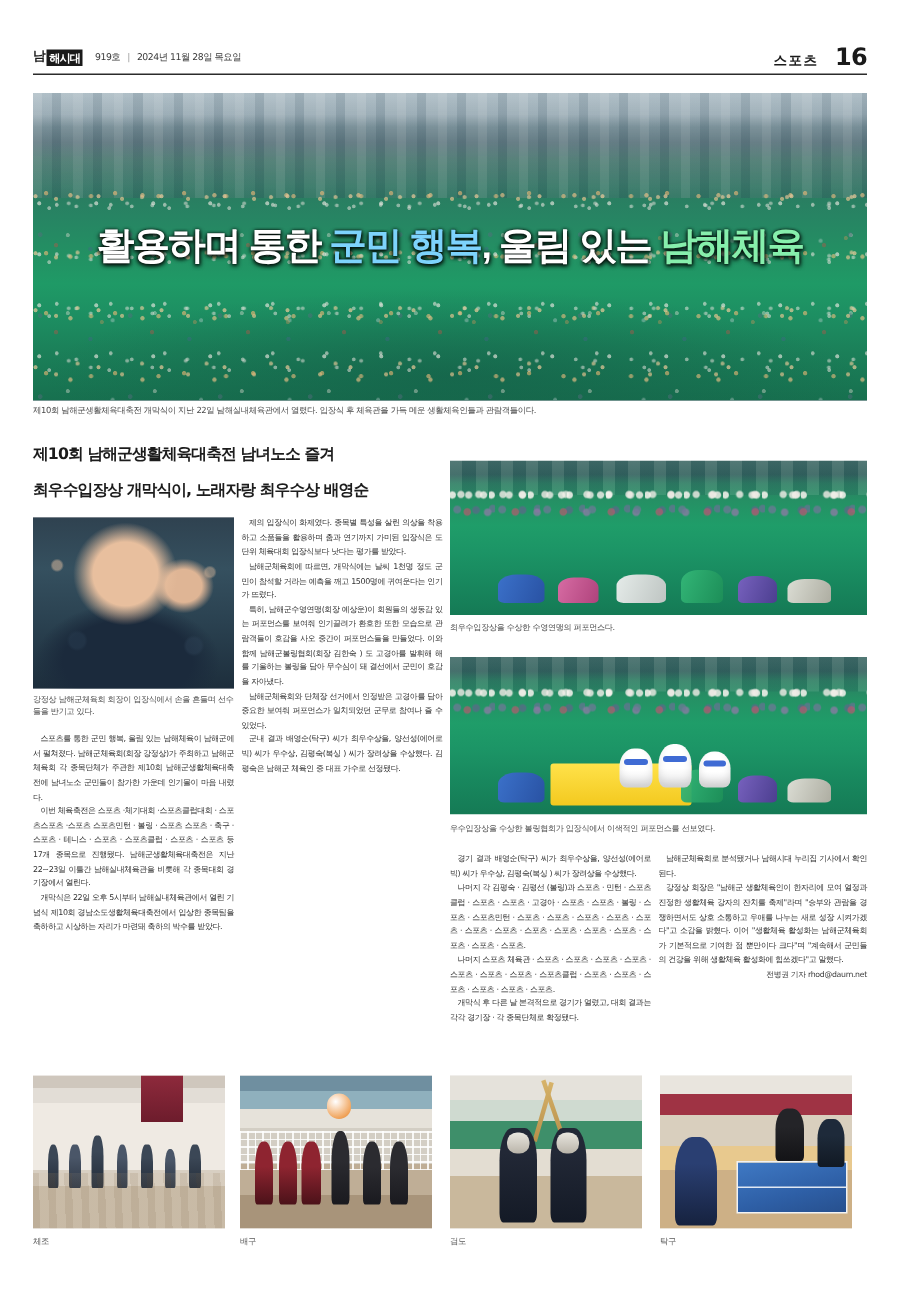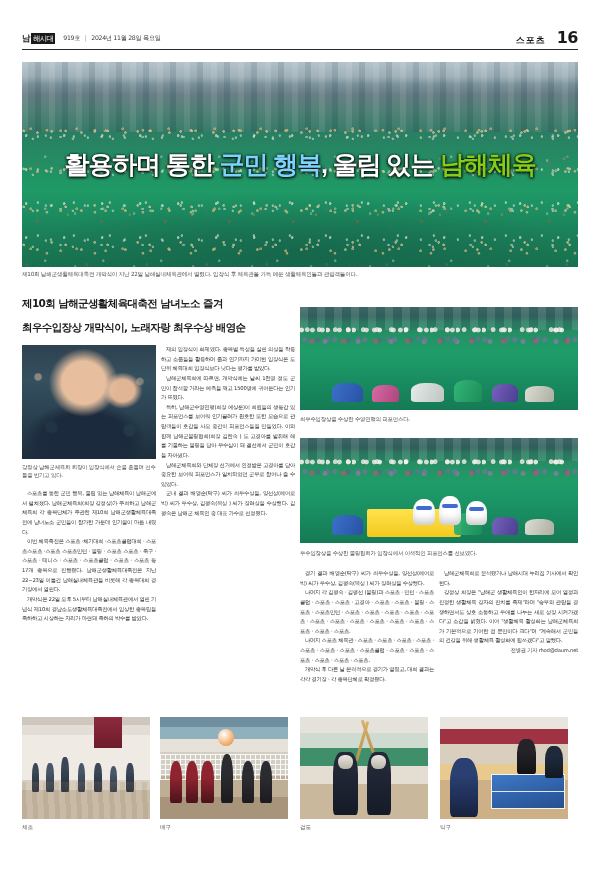--- a/index.html
+++ b/index.html
@@ -42,21 +42,21 @@
     font-weight: 700;
     color: #1a1a1a;
     letter-spacing: -0.6px;
     line-height: 1;
   }
   .logo-badge {
     display: inline-block;
     background: #1a1a1a;
     color: #ffffff;
     font-size: 7.5px;
-    font-weight: 400;
+    font-weight: 700;
     letter-spacing: -0.7px;
     padding: 1.5px 2px 1.5px 2px;
     line-height: 1;
   }
   .issue-line {
     font-size: 6.2px;
     color: #3a3a3a;
     letter-spacing: -0.3px;
     white-space: nowrap;
   }
@@ -162,21 +162,21 @@
     line-height: 1;
     color: #ffffff;
     text-shadow:
       0 0 2px rgba(0,0,0,0.85),
       1px 1px 3px rgba(0,0,0,0.8),
       -1px 1px 3px rgba(0,0,0,0.6);
     white-space: nowrap;
     z-index: 3;
   }
   .hl-yellow { color: #7dd3fc; }
-  .hl-cyan   { color: #84cc16; }
+  .hl-cyan   { color: #86efac; }
 
   .hero-caption {
     position: absolute;
     left: 22px;
     top: 270px;
     width: 556px;
     font-size: 5.6px;
     line-height: 1.5;
     color: #4a4a4a;
     letter-spacing: -0.25px;

